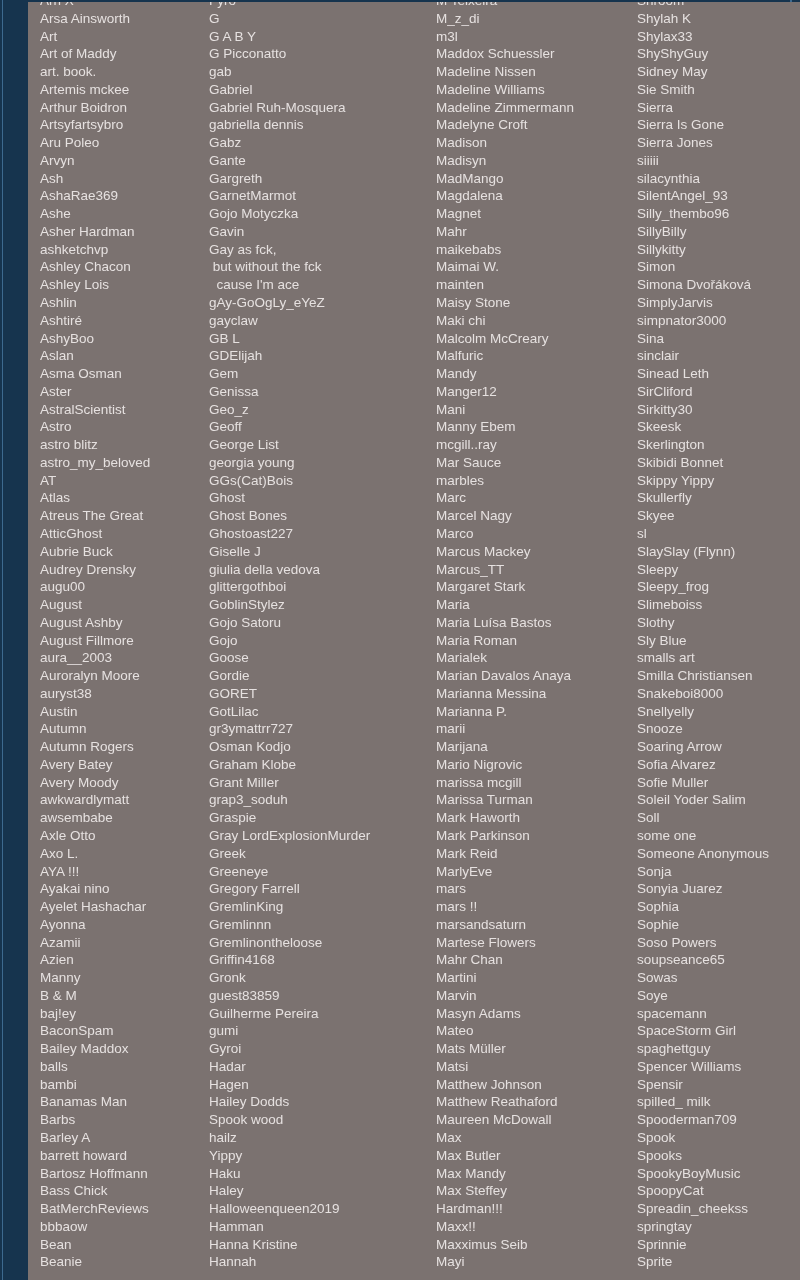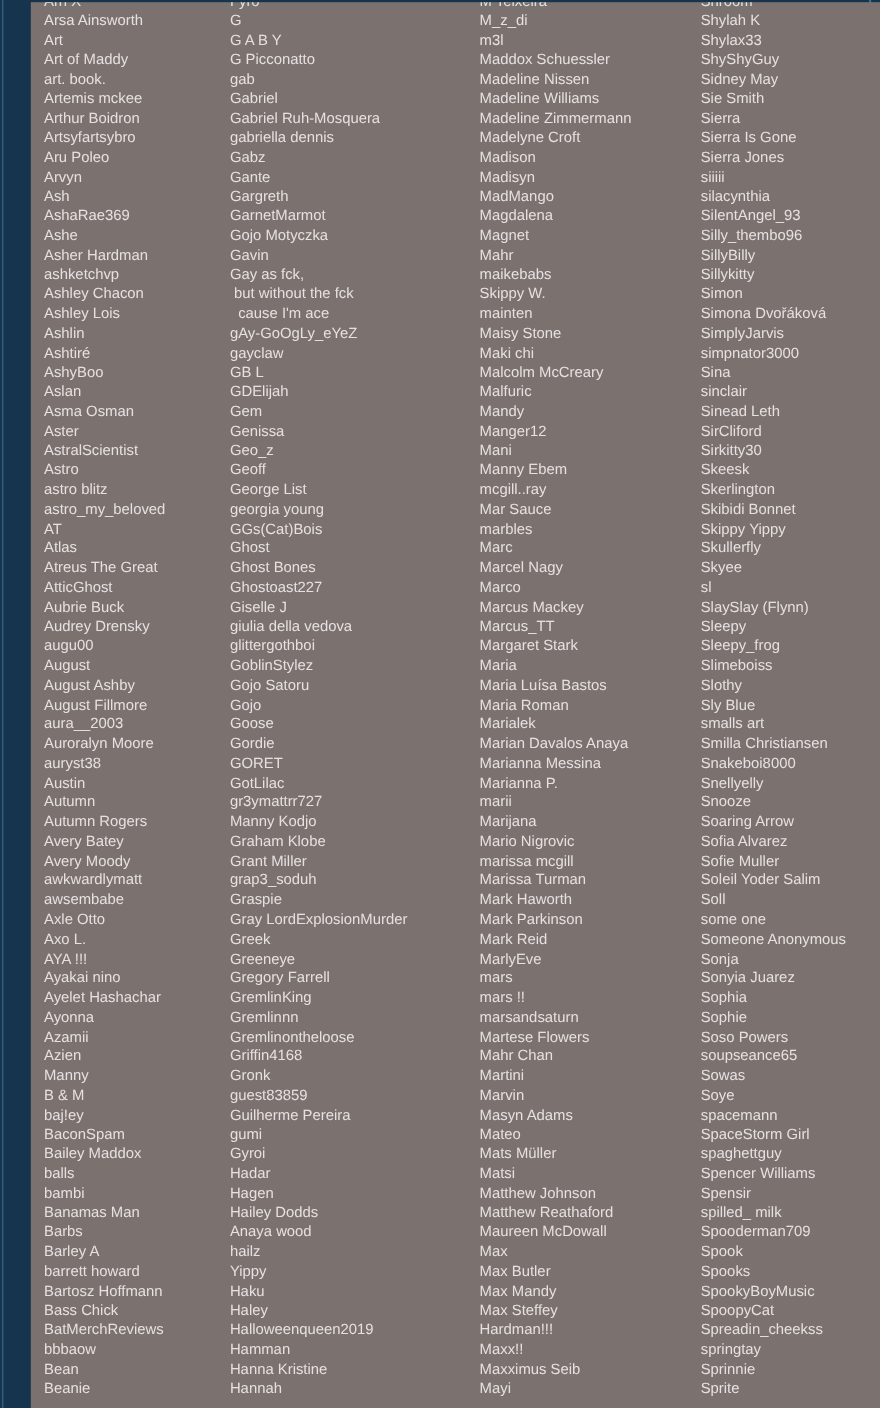--- a/index.html
+++ b/index.html
@@ -170,42 +170,42 @@
         <div class="name-item">giulia della vedova</div>
         <div class="name-item">glittergothboi</div>
         <div class="name-item">GoblinStylez</div>
         <div class="name-item">Gojo Satoru</div>
         <div class="name-item">Gojo</div>
         <div class="name-item">Goose</div>
         <div class="name-item">Gordie</div>
         <div class="name-item">GORET</div>
         <div class="name-item">GotLilac</div>
         <div class="name-item">gr3ymattrr727</div>
-        <div class="name-item">Manny Kodjo</div>
+        <div class="name-item">Osman Kodjo</div>
         <div class="name-item">Graham Klobe</div>
         <div class="name-item">Grant Miller</div>
         <div class="name-item">grap3_soduh</div>
         <div class="name-item">Graspie</div>
         <div class="name-item">Gray LordExplosionMurder</div>
         <div class="name-item">Greek</div>
         <div class="name-item">Greeneye</div>
         <div class="name-item">Gregory Farrell</div>
         <div class="name-item">GremlinKing</div>
         <div class="name-item">Gremlinnn</div>
         <div class="name-item">Gremlinontheloose</div>
         <div class="name-item">Griffin4168</div>
         <div class="name-item">Gronk</div>
         <div class="name-item">guest83859</div>
         <div class="name-item">Guilherme Pereira</div>
         <div class="name-item">gumi</div>
         <div class="name-item">Gyroi</div>
         <div class="name-item">Hadar</div>
         <div class="name-item">Hagen</div>
         <div class="name-item">Hailey Dodds</div>
-        <div class="name-item">Anaya wood</div>
+        <div class="name-item">Spook wood</div>
         <div class="name-item">hailz</div>
         <div class="name-item">Yippy</div>
         <div class="name-item">Haku</div>
         <div class="name-item">Haley</div>
         <div class="name-item">Halloweenqueen2019</div>
         <div class="name-item">Hamman</div>
         <div class="name-item">Hanna Kristine</div>
         <div class="name-item">Hannah</div>
       </div>
     <div class="col col-3">
@@ -217,21 +217,21 @@
         <div class="name-item">Madeline Williams</div>
         <div class="name-item">Madeline Zimmermann</div>
         <div class="name-item">Madelyne Croft</div>
         <div class="name-item">Madison</div>
         <div class="name-item">Madisyn</div>
         <div class="name-item">MadMango</div>
         <div class="name-item">Magdalena</div>
         <div class="name-item">Magnet</div>
         <div class="name-item">Mahr</div>
         <div class="name-item">maikebabs</div>
-        <div class="name-item">Skippy W.</div>
+        <div class="name-item">Maimai W.</div>
         <div class="name-item">mainten</div>
         <div class="name-item">Maisy Stone</div>
         <div class="name-item">Maki chi</div>
         <div class="name-item">Malcolm McCreary</div>
         <div class="name-item">Malfuric</div>
         <div class="name-item">Mandy</div>
         <div class="name-item">Manger12</div>
         <div class="name-item">Mani</div>
         <div class="name-item">Manny Ebem</div>
         <div class="name-item">mcgill..ray</div>

